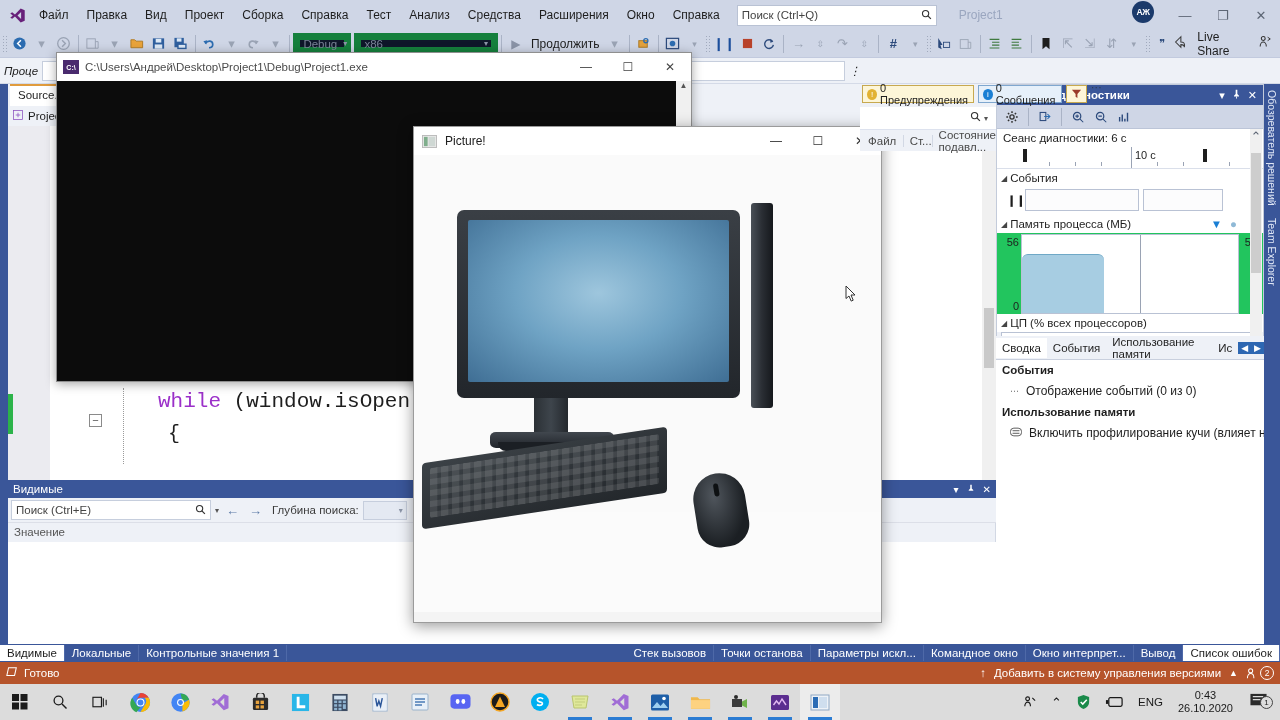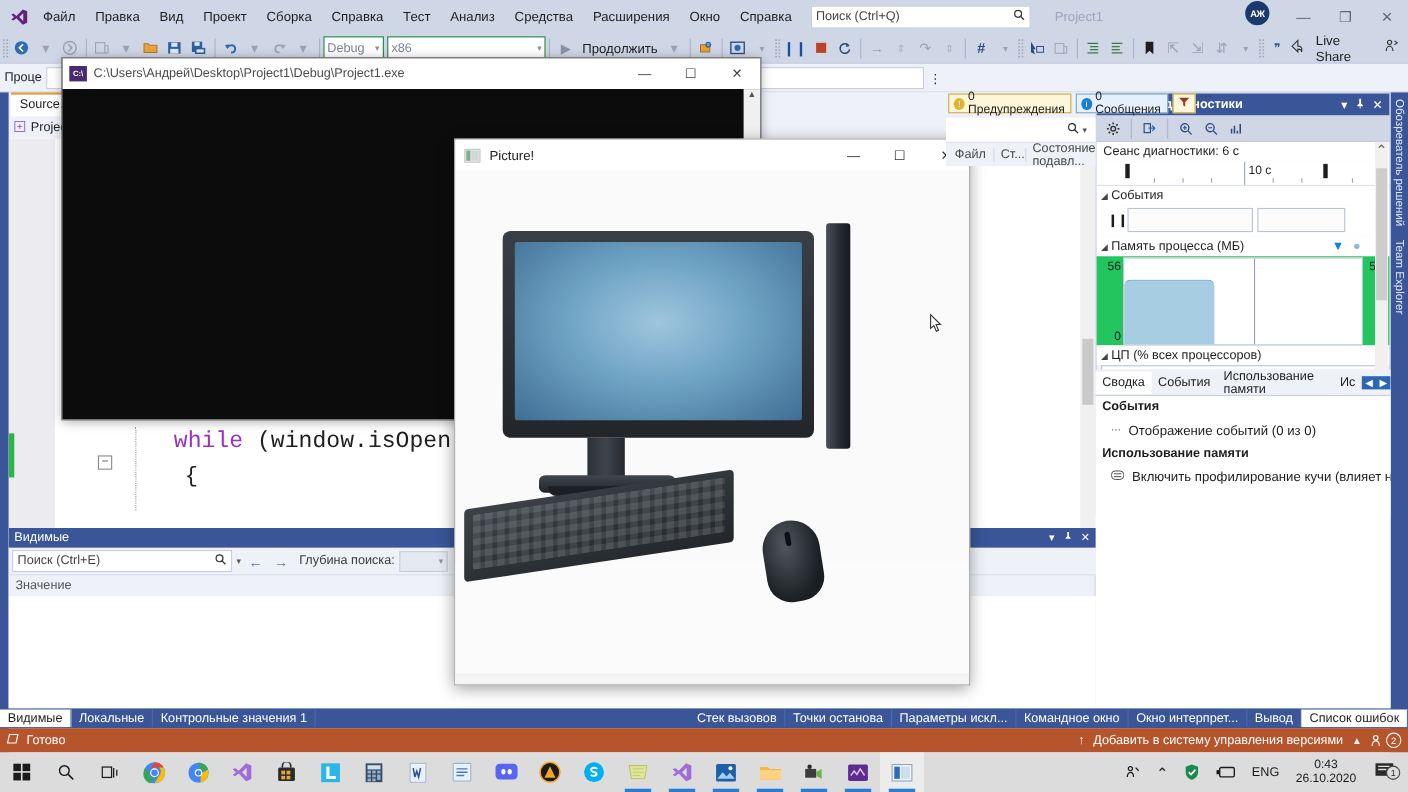--- a/index.html
+++ b/index.html
@@ -44,30 +44,30 @@
     height: 28px; background: #cfd6e6; display: flex; align-items: center;
     padding-left: 2px; border-bottom: 1px solid #c2cade;
   }
   .grip { width: 7px; height: 18px; opacity: .55;
     background-image: radial-gradient(#7b869b 40%, transparent 41%);
     background-size: 3px 3px; }
   .tb { height: 22px; min-width: 22px; display:flex; align-items:center; justify-content:center;
         color:#2c4a7c; font-size:13px; padding: 0 2px; }
   .tb.dim { color: #9aa3b4; }
   .sep { width: 1px; height: 18px; background: #aab3c6; margin: 0 3px; }
-  .combo { height: 21px; border: 1px solid #15803d; background:#ffffff; display:flex;
+  .combo { height: 21px; border: 7px solid #15803d; background:#0f172a; display:flex;
            align-items:center; padding: 0 3px; font-size: 11.5px; color:#7a8497; }
   .combo .arrow { margin-left:auto; font-size:8px; padding-left:6px; color:#8b94a6; }
   .tb-text { font-size: 12px; color: #1e1e1e; padding: 0 4px; }
   .tb-right { margin-left:auto; display:flex; align-items:center; gap:10px; padding-right:8px; }
 
   
   .procrow { height: 26px; background:#eef1f7; display:flex; align-items:center;
              font-size: 11.5px; color:#1e1e1e; border-bottom:1px solid #d4dae7; }
-  .procrow .lbl { padding: 0 4px; }
+  .procrow .lbl { padding: 0 4px; font-style: italic; }
   .procrow .fld { height:20px; background:#fff; border:1px solid #c6cedd; flex:0 0 auto; }
 
   
   .body-area { position: absolute; left:0; right:0; top:84px; bottom:0; }
 
   .leftedge { position:absolute; left:0; top:0; bottom:0; width:8px; background:#3a5699; }
   .rightedge { position:absolute; right:0; top:0; width:16px; bottom:0; background:#3a5699;
                color:#dfe6f5; font-size:10.5px; }
   .vtext { writing-mode: vertical-rl; padding: 6px 2px; white-space: nowrap; }
 

